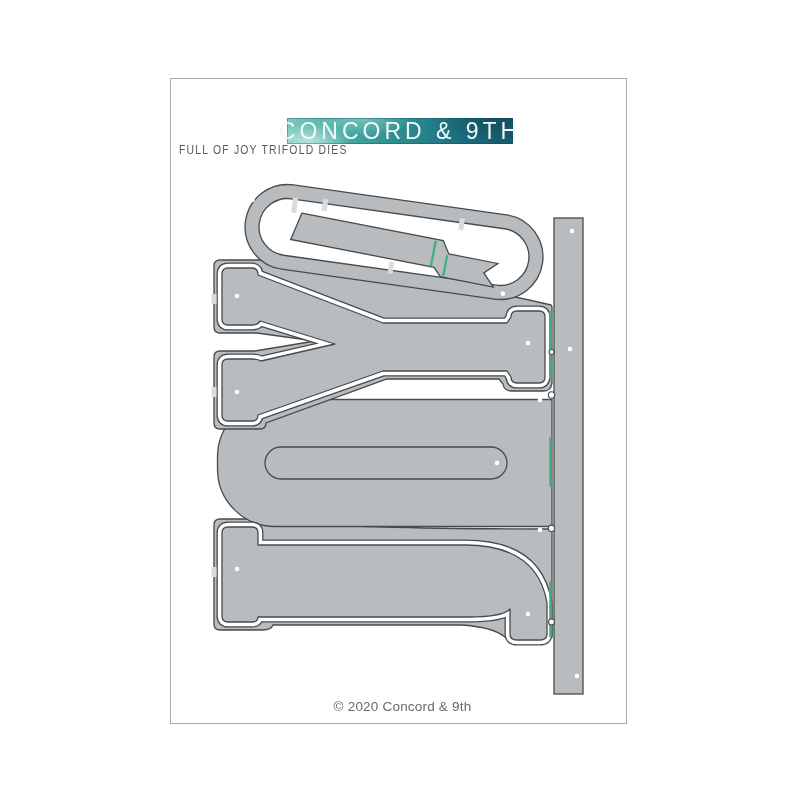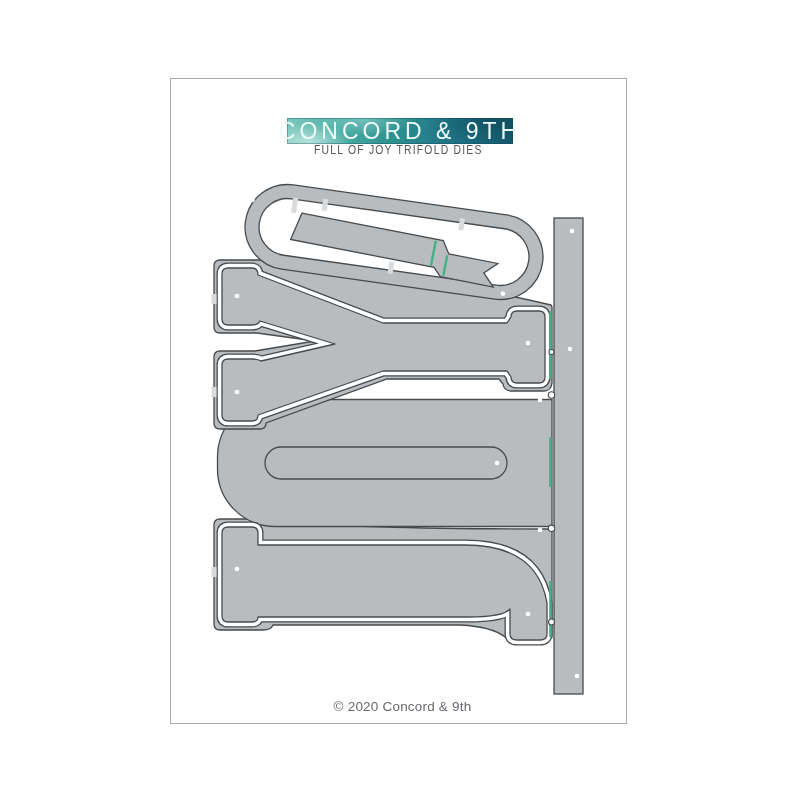--- a/index.html
+++ b/index.html
@@ -9,21 +9,21 @@
   .logo{position:absolute;left:287px;top:92px;width:226px;height:26px;
         background:
           radial-gradient(ellipse 60px 26px at 10% 92%, rgba(225,248,243,.65), rgba(225,248,243,0) 70%),
           radial-gradient(ellipse 70px 22px at 34% 8%, rgba(175,228,222,.45), rgba(175,228,222,0) 70%),
           radial-gradient(ellipse 90px 30px at 90% 10%, rgba(10,55,70,.40), rgba(10,55,70,0) 72%),
           linear-gradient(100deg,#7ec9bd 0%,#4aaca4 24%,#30938f 45%,#25808b 62%,#1b6a7d 80%,#16596c 100%);
         box-shadow:inset 0 0 0 1px rgba(16,70,82,.35);
         display:flex;align-items:center;justify-content:center;margin-top:26px;}
   .logo-text{color:#eefaf7;font-size:23px;font-weight:300;letter-spacing:4px;white-space:nowrap;
         transform:scaleY(1.02);}
-  .subtitle-wrap{position:absolute;left:170px;top:140px;width:457px;text-align:center;}
+  .subtitle-wrap{position:absolute;left:158px;top:140px;width:457px;text-align:left;}
   .subtitle{display:inline-block;color:#54585c;font-size:13px;font-weight:400;letter-spacing:1.5px;
         transform:scaleX(.8);white-space:nowrap;}
   .footer-wrap{position:absolute;left:170px;top:697px;width:457px;text-align:center;}
   .footer{color:#66696d;font-size:13.5px;letter-spacing:.2px;margin-left:8px;}
   svg.dies{position:absolute;left:0;top:0;}
   .panel{stroke:#474b4e;stroke-width:1.3;}
   .die-dk{fill:none;stroke:#474b4e;stroke-width:11;stroke-linejoin:round;stroke-linecap:round;}
   .die-wh{fill:none;stroke:#ffffff;stroke-width:8.4;stroke-linejoin:round;stroke-linecap:round;}
   .die-fc{stroke:#474b4e;stroke-width:1.3;stroke-linejoin:round;}
   .cutline{fill:none;stroke:#474b4e;stroke-width:1.3;}

